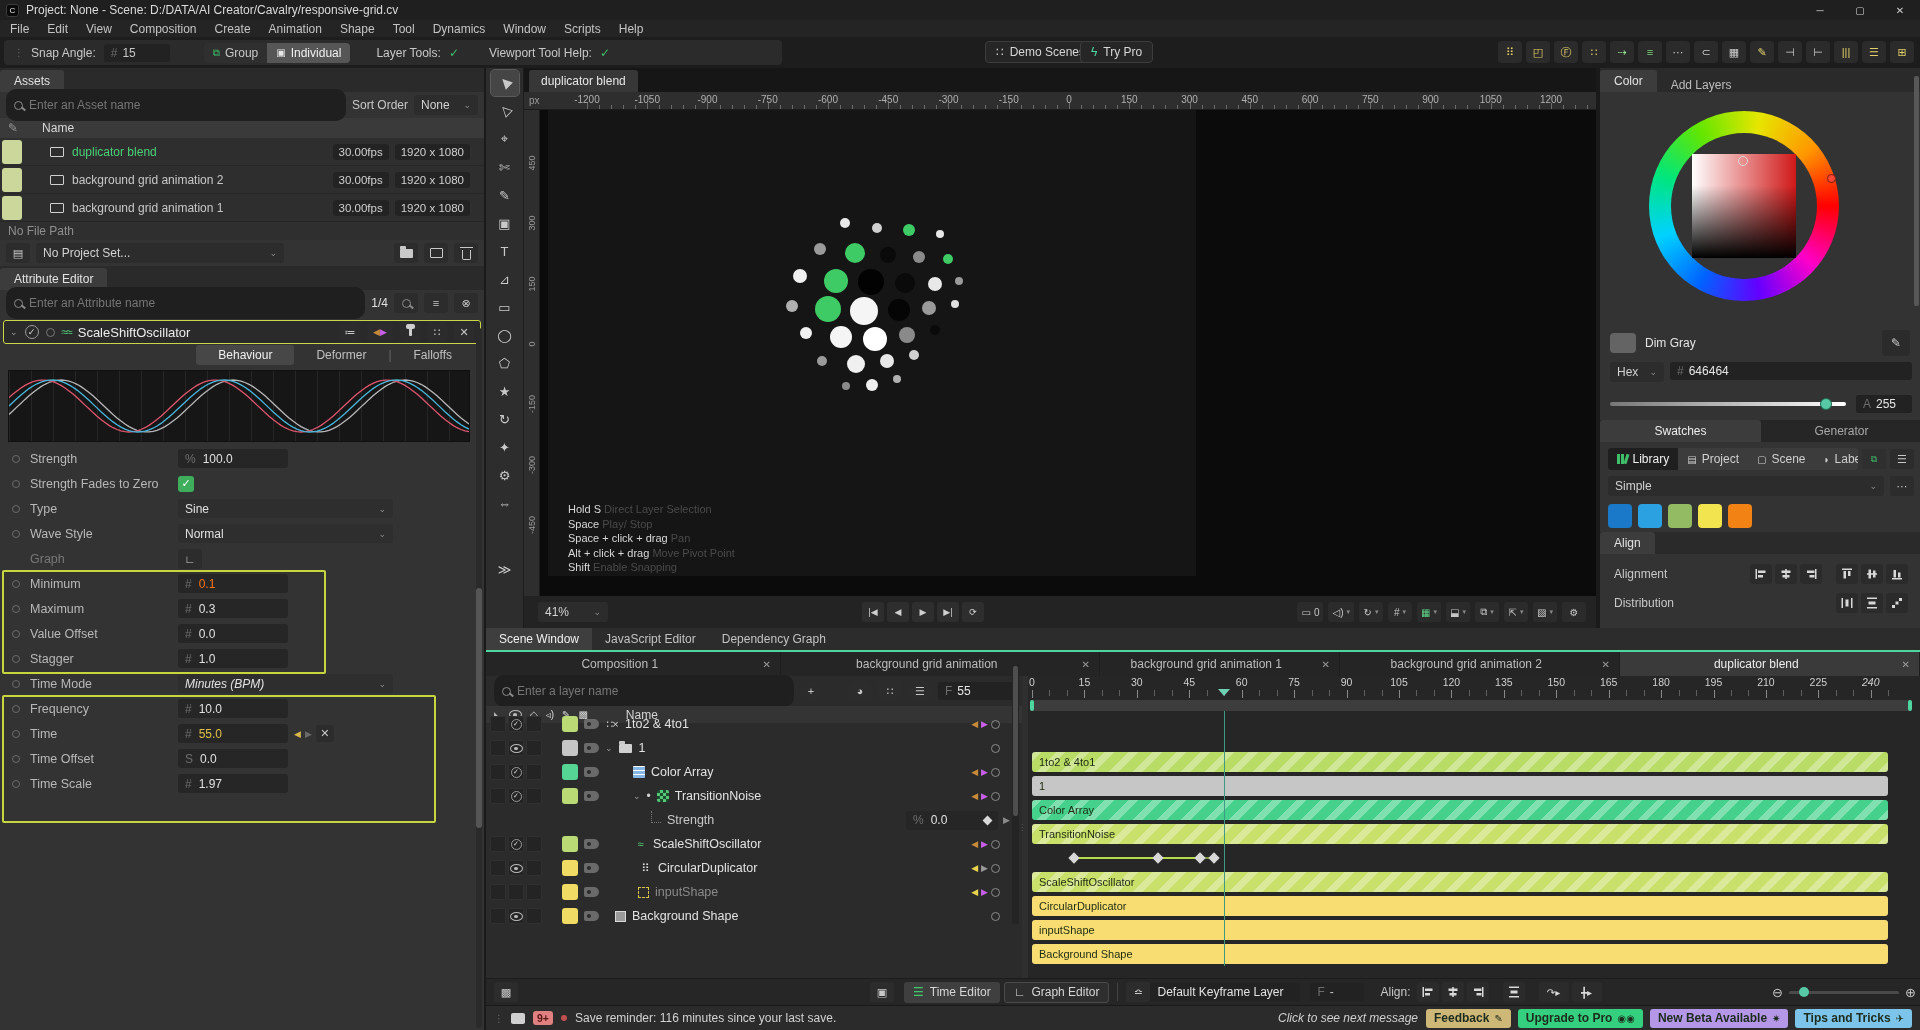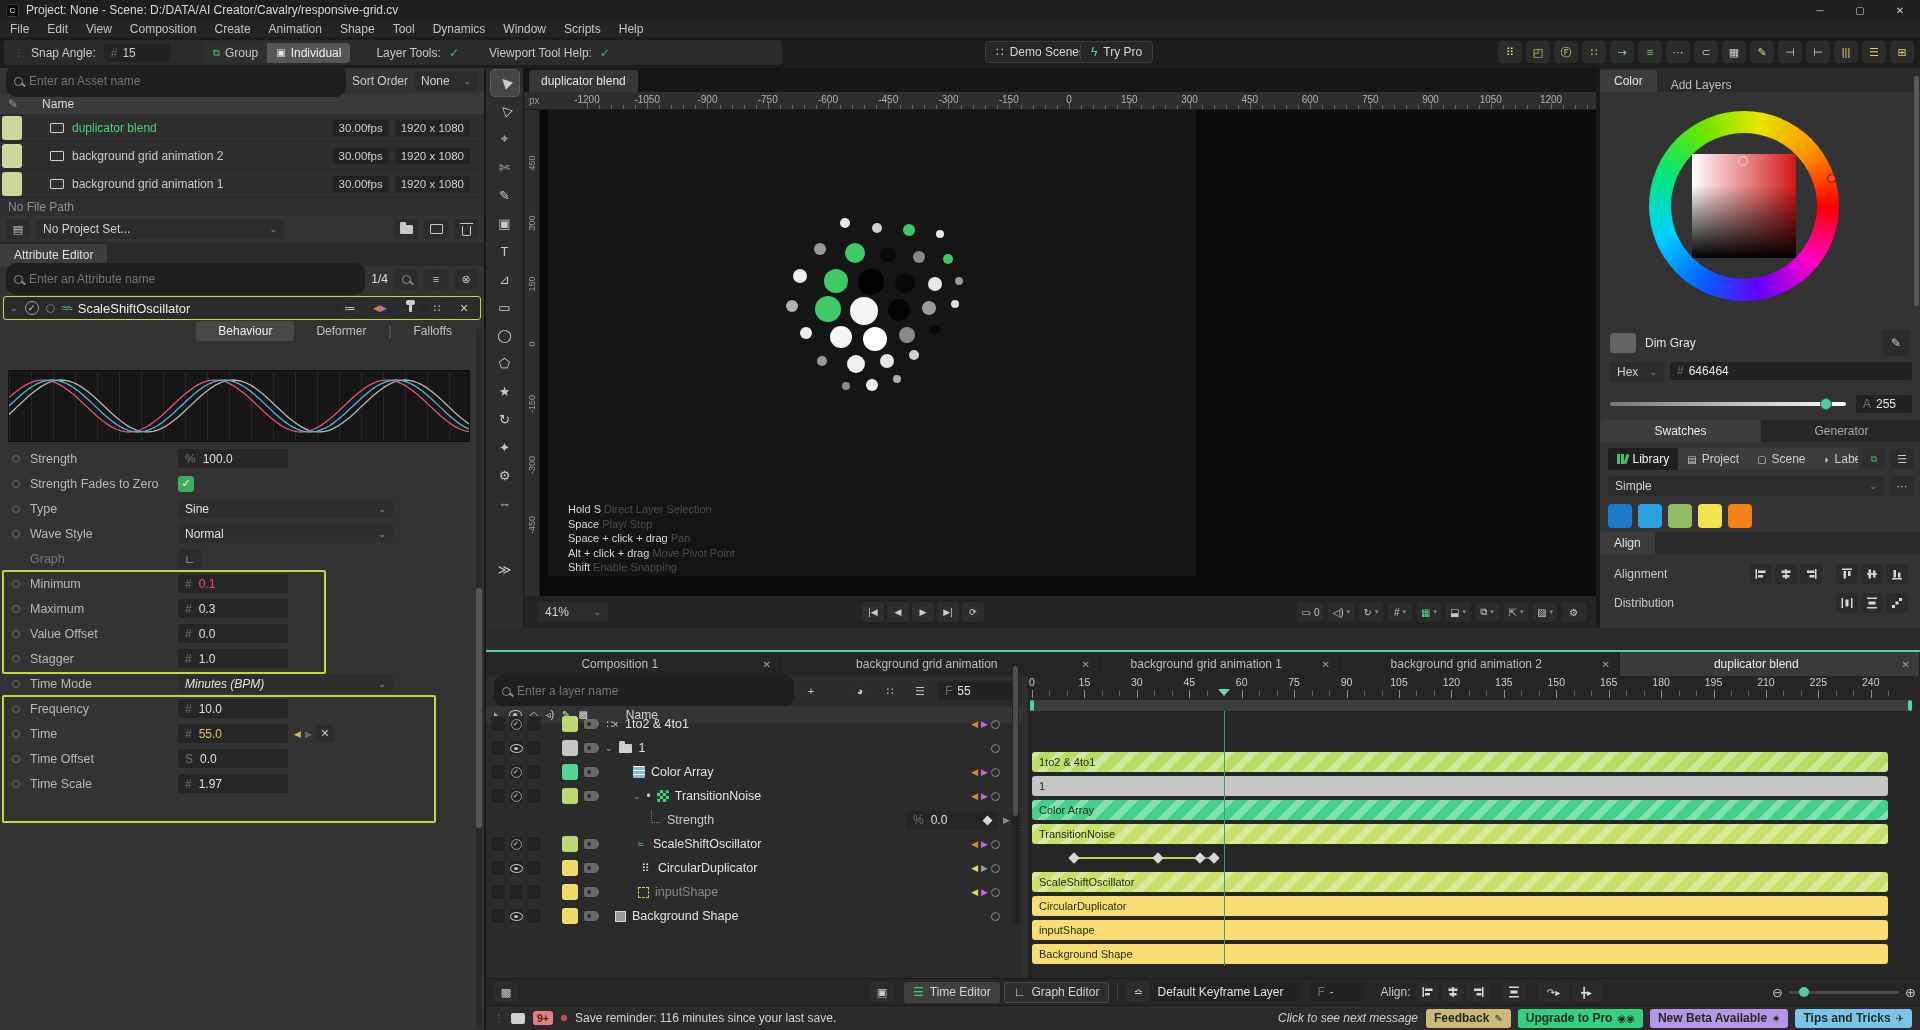--- a/index.html
+++ b/index.html
@@ -310,20 +310,23 @@
       <span class="tb-ic" style="color: rgb(227, 208, 106);">✎</span>
       <span class="tb-ic" style="color: rgb(204, 204, 204);">⊣</span>
       <span class="tb-ic" style="color: rgb(204, 204, 204);">⊢</span>
       <span class="tb-ic" style="color: rgb(227, 208, 106);">|||</span>
       <span class="tb-ic" style="color: rgb(227, 208, 106);">☰</span>
       <span class="tb-ic" style="color: rgb(227, 208, 106);">⊞</span>
     </div>
 </div>
 
 <div id="left-panel">
+  <div class="tabstrip">
+    <div class="tab">Assets</div>
+  </div>
   <div class="searchrow">
     <div class="searchpill">
       <span class="i-lens"></span>
       <input placeholder="Enter an Asset name" style="">
     </div>
     <span>Sort Order</span>
     <div class="dd" style="width:64px">
       <span>None</span>
       <span class="chev">⌄</span>
     </div>
@@ -457,21 +460,21 @@
       <div class="arow">
         <span style="width: 18px;"></span>
         <span class="lbl" style="color: rgb(119, 119, 119);">Graph</span>
         <span class="sq-btn" style="color: rgb(208, 208, 208);">∟</span>
       </div>
       <div class="arow">
         <span class="sock"></span>
         <span class="lbl">Minimum</span>
         <span class="afield">
           <span class="pfx">#</span>
-          <span style="color: #ec4899;">0.1</span>
+          <span style="color: #f97316;">0.1</span>
         </span>
       </div>
       <div class="arow">
         <span class="sock"></span>
         <span class="lbl">Maximum</span>
         <span class="afield">
           <span class="pfx">#</span>
           <span style="color: rgb(224, 224, 224);">0.3</span>
         </span>
       </div>
@@ -965,20 +968,25 @@
               <rect x="9" y="2" width="3" height="3" fill="#d8d8d8"></rect>
             </svg>
           </span>
         </span>
     </div>
   </div>
   <div id="rp-thumb"></div>
 </div>
 
 <div id="bottom-panel">
+  <div id="bp-tabs">
+      <div class="t on">Scene Window</div>
+      <div class="t">JavaScript Editor</div>
+      <div class="t">Dependency Graph</div>
+    </div>
   <div id="bp-teal"></div>
   <div id="comp-tabs">
       <div class="ctab" style="width: 295px;">
         <span class="lab">Composition 1</span>
         <span class="x">✕</span>
       </div>
       <div class="ctab" style="width: 319px;">
         <span class="lab">background grid animation</span>
         <span class="x">✕</span>
       </div>
@@ -1185,21 +1193,21 @@
         <span class="tl-num" style="left: 318.55px;">90</span>
         <span class="tl-num" style="left: 370.975px;">105</span>
         <span class="tl-num" style="left: 423.4px;">120</span>
         <span class="tl-num" style="left: 475.825px;">135</span>
         <span class="tl-num" style="left: 528.25px;">150</span>
         <span class="tl-num" style="left: 580.675px;">165</span>
         <span class="tl-num" style="left: 633.1px;">180</span>
         <span class="tl-num" style="left: 685.525px;">195</span>
         <span class="tl-num" style="left: 737.95px;">210</span>
         <span class="tl-num" style="left: 790.375px;">225</span>
-        <span class="tl-num" style="left: 842.8px;">240</span>
+        <span class="tl-num" style="left: 842.8px; font-style: italic;">240</span>
         <span class="tl-tick" style="left: 4px; height: 8px; background: rgb(138, 138, 138);"></span>
         <span class="tl-tick" style="left: 21.475px;"></span>
         <span class="tl-tick" style="left: 38.95px;"></span>
         <span class="tl-tick" style="left: 56.425px; height: 8px; background: rgb(138, 138, 138);"></span>
         <span class="tl-tick" style="left: 73.9px;"></span>
         <span class="tl-tick" style="left: 91.375px;"></span>
         <span class="tl-tick" style="left: 108.85px; height: 8px; background: rgb(138, 138, 138);"></span>
         <span class="tl-tick" style="left: 126.325px;"></span>
         <span class="tl-tick" style="left: 143.8px;"></span>
         <span class="tl-tick" style="left: 161.275px; height: 8px; background: rgb(138, 138, 138);"></span>

